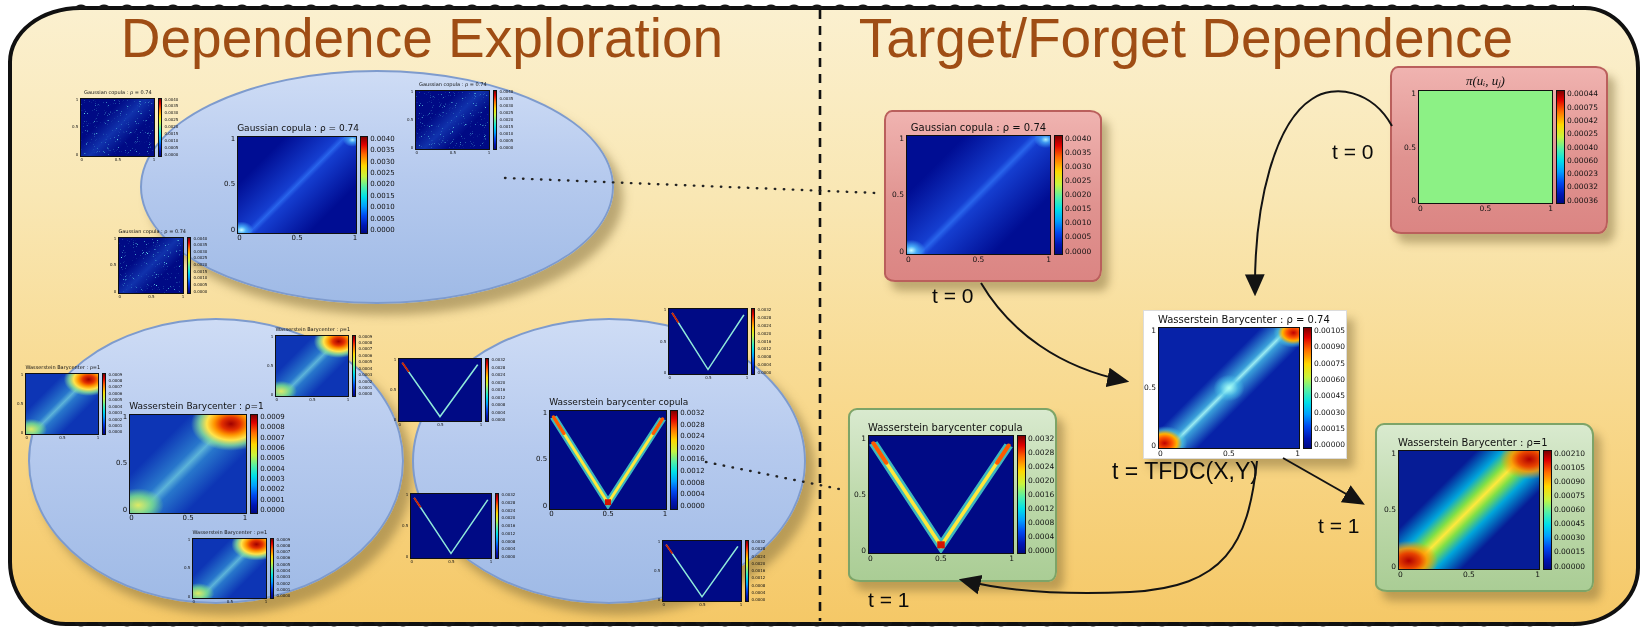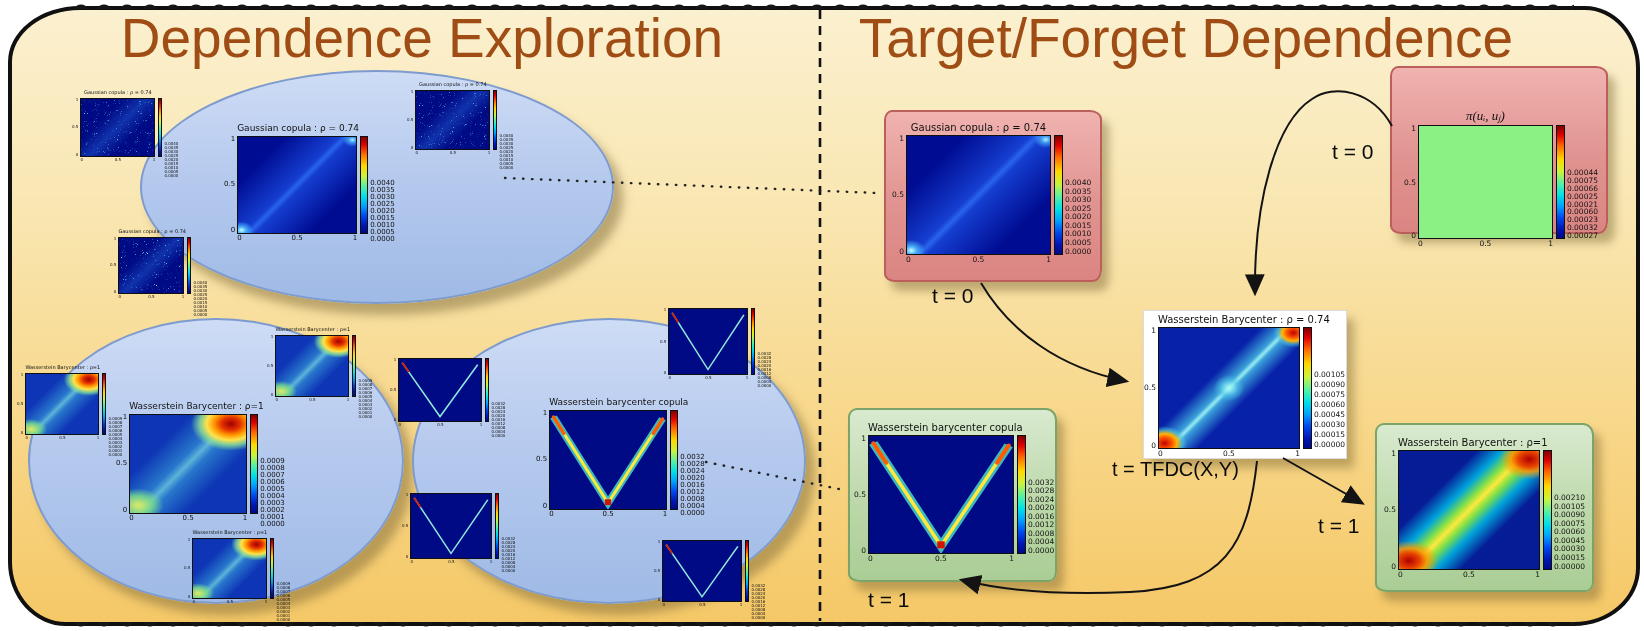--- a/index.html
+++ b/index.html
@@ -24,29 +24,29 @@
              border:2px solid #ba5f5c;border-radius:8px 12px 9px 11px/10px 9px 12px 8px;}
   .frame.green{background:linear-gradient(180deg,#d9eacf 0%,#bcd8a9 55%,#aacd95 100%);
                border:2px solid #7da468;border-radius:9px 11px 8px 12px/9px 12px 10px 8px;}
   .frame.white{background:#fff;border:1px solid #dcdcdc;}
   .panel{position:absolute;z-index:3;display:grid;color:#111;
          grid-template-columns:auto var(--pw) 3px var(--cbw,8px) auto;
          grid-template-rows:auto var(--ph) auto;}
   .ptitle{grid-area:1/2/2/3;text-align:center;white-space:nowrap;
           font-size:var(--ts,9px);padding-bottom:2px;line-height:1.1;}
   .ptitle:empty{display:none;}
-  .ptitle.pi{font-family:"Liberation Serif",serif;font-style:italic;font-size:13px;margin-top:35px;}
+  .ptitle.pi{font-family:"Liberation Serif",serif;font-style:italic;font-size:13px;}
   .yticks{grid-area:2/1/3/2;display:flex;flex-direction:column;justify-content:space-between;
           align-items:flex-end;padding-right:2px;font-size:var(--fs,7px);}
   .plot{grid-area:2/2/3/3;position:relative;border:1px solid #101010;overflow:hidden;}
   .cbar{grid-area:2/4/3/5;border:1px solid #101010;
         background:linear-gradient(180deg,#800000 0%,#e00000 8%,#ff6a00 18%,#ffd800 30%,
                    #c8f53e 41%,#52f0a8 52%,#00e0e8 62%,#00a0ff 72%,#0048f0 82%,#0016b4 92%,#000a86 100%);}
   .cbticks{grid-area:2/5/3/6;display:flex;flex-direction:column;justify-content:space-between;
-           padding-left:2px;font-size:var(--fs,7px);margin-top:44px;}
+           padding-left:2px;font-size:var(--fs,7px);}
   .cbticks span,.yticks span,.xticks span{line-height:1;display:block;}
   .xticks{grid-area:3/2/4/3;display:flex;justify-content:space-between;
           font-size:var(--fs,7px);padding-top:1px;}
   .sm{--fs:4px;--ts:5px;--cbw:4px;}
   .md{--fs:7px;--ts:9px;}
   .lg{--fs:7.5px;--ts:10px;--cbw:9px;}
   .fill{position:absolute;left:0;top:0;width:100%;height:100%;}
   
   .hm-gauss{background-color:#000d93;background-image:
     radial-gradient(11% 10% at 3% 97%,rgba(200,255,255,1) 0%,rgba(80,190,255,.85) 35%,rgba(0,40,200,0) 90%),
@@ -520,27 +520,27 @@
       <div class="yticks">
           <span>1</span>
           <span>0.5</span>
           <span>0</span>
         </div>
       <div class="plot hm-flatgreen"></div>
       <div class="cbar"></div>
       <div class="cbticks">
           <span>0.00044</span>
           <span>0.00075</span>
-          <span>0.00066</span>
+          <span>0.00042</span>
           <span>0.00025</span>
-          <span>0.00021</span>
+          <span>0.00040</span>
           <span>0.00060</span>
           <span>0.00023</span>
           <span>0.00032</span>
-          <span>0.00027</span>
+          <span>0.00036</span>
         </div>
       <div class="xticks">
           <span>0</span>
           <span>0.5</span>
           <span>1</span>
         </div>
     </div>
   </div>
   <div class="tlabel" style="left:1332px;top:140px;">t = 0</div>
 
@@ -564,21 +564,21 @@
           <span>0.00015</span>
           <span>0.00000</span>
         </div>
       <div class="xticks">
           <span>0</span>
           <span>0.5</span>
           <span>1</span>
         </div>
     </div>
   </div>
-  <div class="tlabel" style="left:1112px;top:458px;font-size:20px;">t = TFDC(X,Y)</div>
+  <div class="tlabel" style="left:1112px;top:458px;font-size:23px;">t = TFDC(X,Y)</div>
 
   <div class="frame green" style="left:848px;top:408px;width:205px;height:170px;">
     <div class="panel lg" style="left:4px;top:12px;--pw:146px;--ph:119px;">
       <div class="ptitle">Wasserstein barycenter copula</div>
       <div class="yticks">
           <span>1</span>
           <span>0.5</span>
           <span>0</span>
         </div>
       <div class="plot hm-navy">

